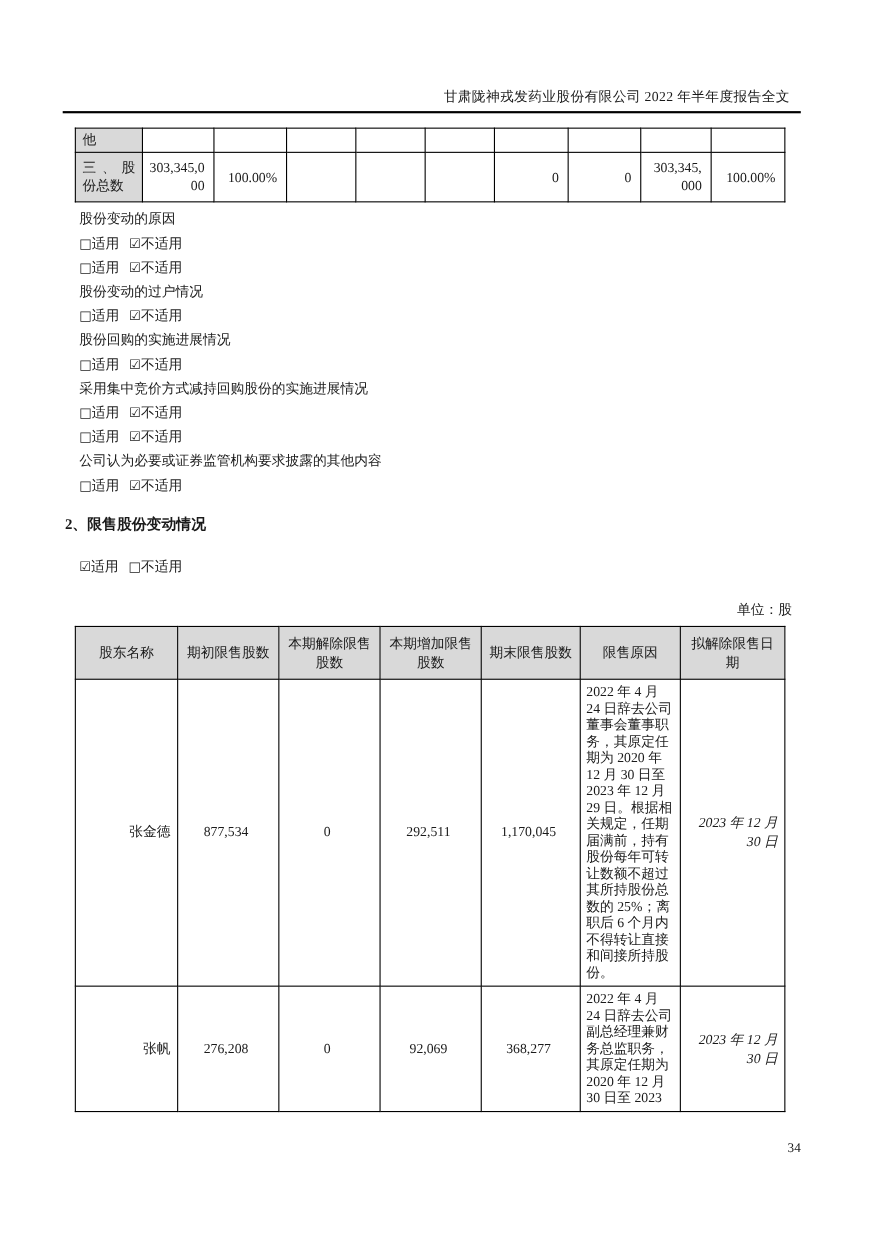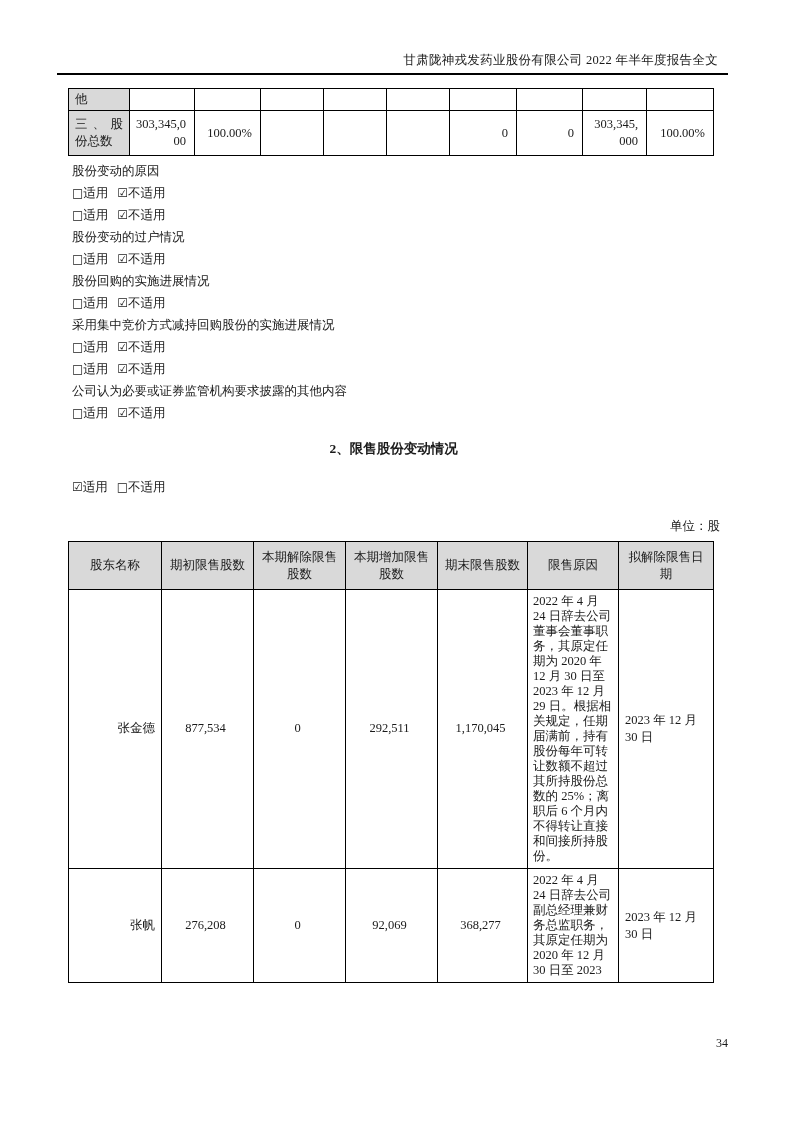--- a/index.html
+++ b/index.html
@@ -6,21 +6,21 @@
   html, body { background: #ffffff; }
   body {
     font-family: "Liberation Serif", "DejaVu Serif", serif;
     color: #1a1a1a;
   }
   .page {
     position: relative;
     width: 793px;
     height: 1122px;
     background: #ffffff;
-    padding: 52px 65px 0 57px; 
+    padding: 80px 65px 0 57px; 
     overflow: hidden;
   }
   
   .header {
     width: 671px;
     border-bottom: 2px solid #000;
     padding-bottom: 5px;
   }
   .header-title {
     text-align: right;
@@ -70,21 +70,20 @@
     white-space: nowrap;
   }
   .chk-line .chk { font-family: "DejaVu Sans", sans-serif; font-size: 12px; }
   .chk-line .grp2 { margin-left: 9px; }
   
   .section-heading {
     margin: 15px 0 0 2px;
     font-size: 13.5px;
     font-weight: bold;
     line-height: 20px;
-    text-align: center;
   }
   .s2-chk { margin: 17px 0 0 15px; }
   .unit-line {
     margin-top: 19px;
     width: 671px;
     text-align: right;
     padding-right: 8px;
     font-size: 12.5px;
     line-height: 18px;
   }
@@ -100,21 +99,21 @@
     height: 48px;
     line-height: 17px;
     padding: 2px 4px;
   }
   .restricted-table td { line-height: 15.5px; padding: 4px 6px; }
   .restricted-table tr.dr1 td { height: 277px; }
   .restricted-table tr.dr2 td { height: 112px; }
   .restricted-table .c-name { text-align: right; }
   .restricted-table .c-num  { text-align: center; padding-right: 10px; }
   .restricted-table .c-reason { text-align: left; line-height: 15px; padding: 4px 5px; }
-  .restricted-table .c-date { text-align: left; line-height: 17px; }
+  .restricted-table .c-date { text-align: right; line-height: 17px; font-style: italic; }
   
   .footer {
     position: absolute;
     top: 1036px;
     left: 67px;
     width: 671px;
     text-align: right;
     padding-right: 10px;
     font-size: 12px;
   }

